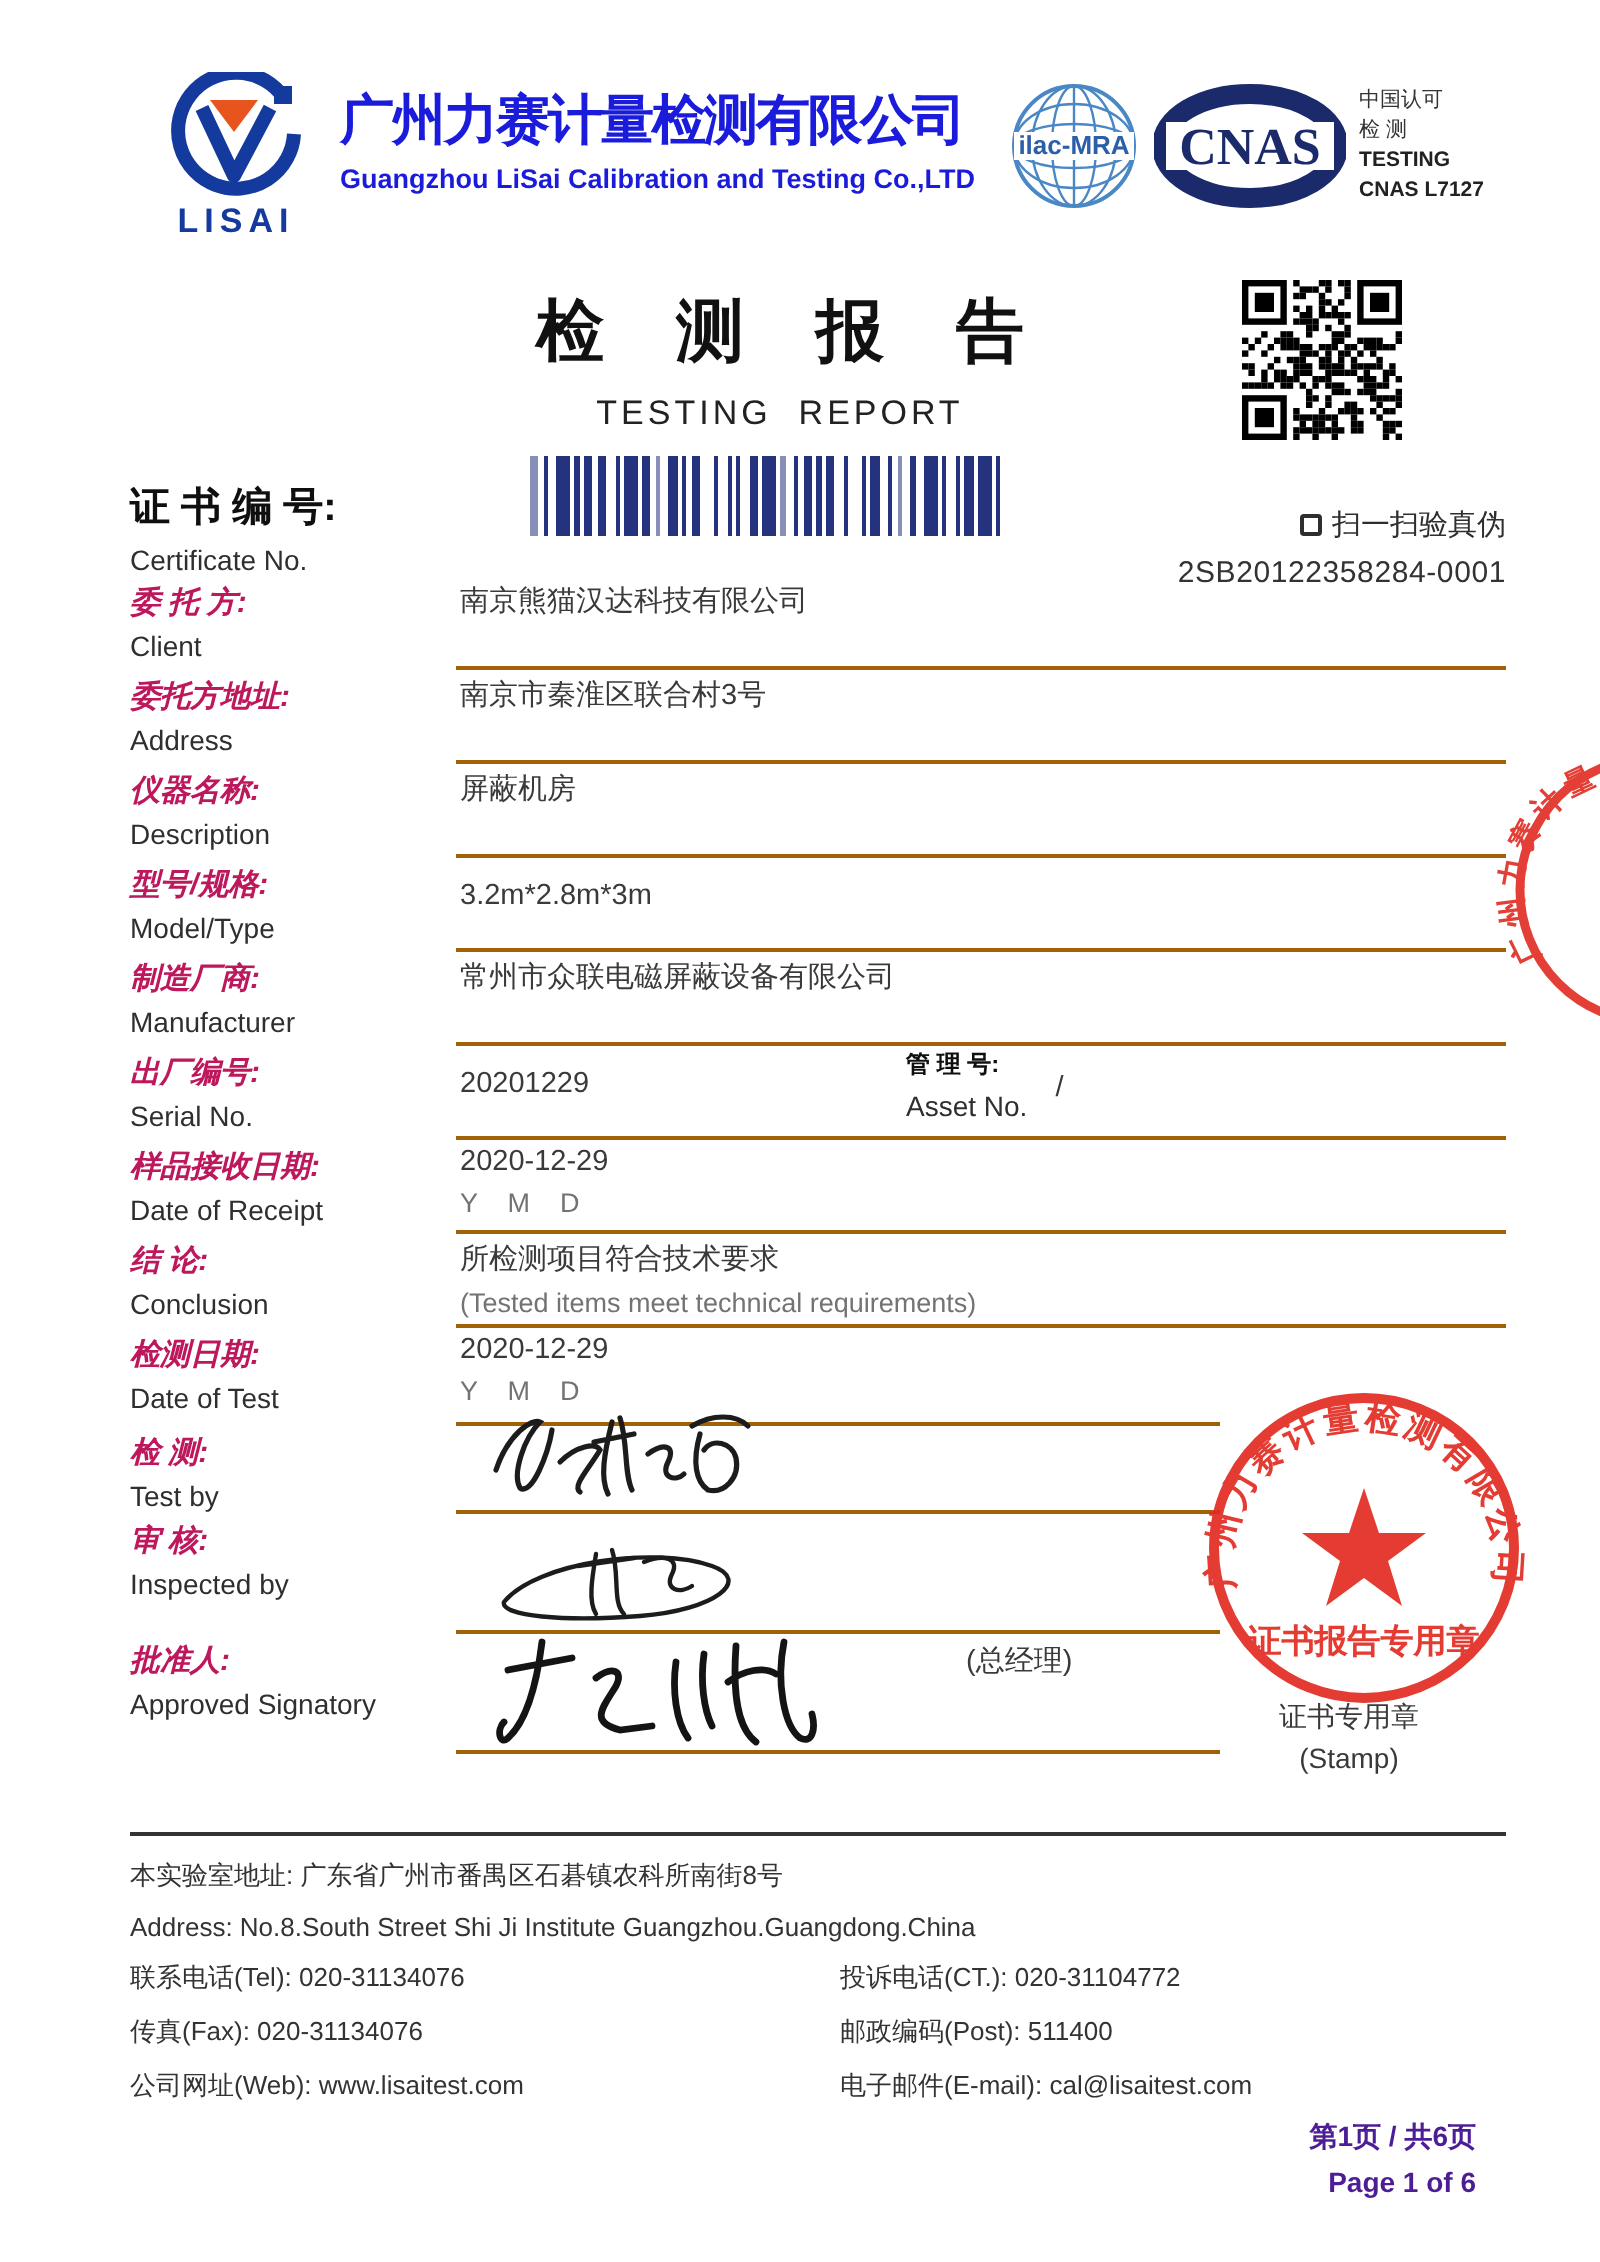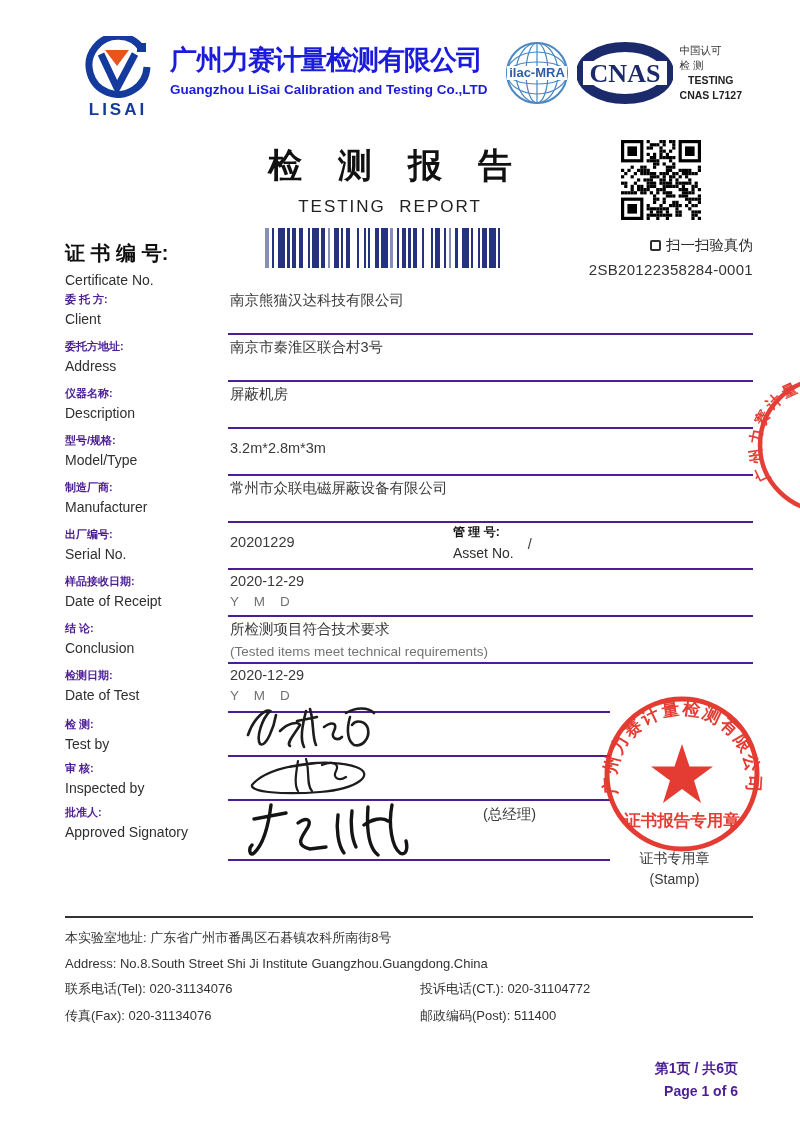--- a/index.html
+++ b/index.html
@@ -11,45 +11,45 @@
   }
   
   .header { position:absolute; top:36px; left:72px; right:58px; height:84px; display:flex; align-items:flex-start; }
   .logo-mark { width:92px; flex:none; text-align:center; }
   .logo-word { font-size:17px; font-weight:bold; color:#143a9e; letter-spacing:3px; margin-top:-2px; }
   .company { margin-left:6px; padding-top:6px; }
   .company-zh { font-size:27px; font-weight:bold; color:#1b1bdc; letter-spacing:-1px; white-space:nowrap; }
   .company-en { font-size:13.5px; font-weight:bold; color:#1b1bdc; margin-top:4px; white-space:nowrap; }
   .badges { margin-left:auto; display:flex; align-items:center; gap:7px; padding-top:4px; }
   .accred { font-size:10.5px; color:#333; line-height:1.45; white-space:nowrap; }
-  .accred .b { font-weight:bold; color:#222;text-align:center; }
+  .accred .b { font-weight:bold; color:#222; }
   
   .titleblock { position:absolute; top:143px; left:130px; width:520px; text-align:center; }
   .title-zh { font-size:34px; font-weight:bold; color:#111; letter-spacing:36px; text-indent:36px; white-space:pre; }
   .title-en { font-size:17px; color:#222; letter-spacing:2px; margin-top:8px; white-space:pre; }
   .qr { position:absolute; top:140px; left:621px; width:80px; height:80px; }
   
   .cert-label { position:absolute; left:65px; top:240px; }
   .lblzh { font-size:20px; font-weight:bold; color:#0f0f0f; white-space:pre; }
   .lblen { font-size:14px; color:#2f2f2f; margin-top:5px; }
   .barcode { position:absolute; left:265px; top:228px; width:240px; height:40px; display:flex; align-items:stretch; }
   .barcode span { display:block; height:100%; background:#25327d; }
   .barcode span.sp { background:transparent; }
   .barcode span.lt { opacity:.55; }
-  .scan-block { position:absolute; right:47px; top:236px; }
+  .scan-block { position:absolute; right:47px; top:253px; }
   .scan-hint { font-size:14.5px; color:#2e2e2e; display:flex; align-items:center; justify-content:flex-end; gap:5px; }
   .scan-icon { width:11px; height:11px; border:2px solid #2e2e2e; border-radius:2px; display:inline-block; }
   .cert-no { font-size:15px; color:#333; margin-top:6px; letter-spacing:.3px; }
   
   .fields { position:absolute; top:288px; left:65px; width:688px; }
   .row { display:flex; height:47px; }
   .row .lbl { width:163px; flex:none; padding-top:4px; }
-  .row .lbl .zh { font-size:11px; font-weight:bold; color:#4c1d95; white-space:pre; }
+  .row .lbl .zh { font-size:15px; font-weight:bold; color:#be185d; white-space:pre;font-style:italic; }
   .row .lbl .en { font-size:14px; color:#2f2f2f; margin-top:4px; }
-  .row .val { flex:1; border-bottom:2px solid #4c1d95; padding:3px 0 0 2px; position:relative; }
+  .row .val { flex:1; border-bottom:2px solid #a16207; padding:3px 0 0 2px; position:relative; }
   .v1 { font-size:14.5px; color:#3a3a3a; }
   .v2 { font-size:13.5px; color:#737373; margin-top:5px; white-space:pre; }
   .row.short .val { flex:none; width:382px; }
   .row.sig { height:44px; }
   .row.sig .val { flex:none; width:382px; }
   .sig-ink { position:absolute; left:12px; bottom:2px; }
   .asset { position:absolute; left:225px; top:1px; display:flex; gap:14px; }
   .asset .ablock .zh { font-size:12px; font-weight:bold; color:#0f0f0f; white-space:pre; }
   .asset .ablock .en { font-size:14px; color:#2f2f2f; margin-top:4px; }
   .asset .aval { font-size:14.5px; color:#3a3a3a; padding-top:12px; }
@@ -544,21 +544,21 @@
             <path d="M40,32 C48,24 58,22 60,26 C54,36 46,44 50,47"></path>
             <path d="M66,12 C62,28 60,40 64,48 M57,22 L77,18 M70,10 C74,22 72,38 76,46"></path>
             <path d="M84,28 C92,22 98,24 94,32 C90,40 98,42 102,38"></path>
             <path d="M110,18 C106,32 108,42 114,46 C122,48 130,40 128,30 C126,22 116,20 112,26"></path>
             <path d="M106,14 C116,8 128,8 134,14"></path>
           </g>
         </svg>
       </div>
     </div>
 
-    <div class="row sig" style="height:44px">
+    <div class="row sig" style="height:60px">
       <div class="lbl">
           <div class="zh">审 核:</div>
           <div class="en">Inspected by</div>
         </div>
       <div class="val">
         <svg class="sig-ink" width="150" height="50" viewBox="0 0 150 50">
           <g fill="none" stroke="#1c1c1c" stroke-width="2.2" stroke-linecap="round">
             <path d="M12,38 C28,18 88,10 116,20 C136,27 118,42 80,45 C42,48 10,45 12,38"></path>
             <path d="M58,14 C56,26 54,38 58,44 M49,20 L77,16 M66,12 C70,24 66,38 72,44"></path>
             <path d="M82,18 C92,14 100,16 96,24 C92,32 100,34 106,30"></path>
@@ -619,20 +619,24 @@
     <div class="fline">本实验室地址: 广东省广州市番禺区石碁镇农科所南街8号</div>
     <div class="fline">Address:  No.8.South Street Shi Ji Institute Guangzhou.Guangdong.China</div>
     <div class="fcols">
       <div class="c1 fline">联系电话(Tel): 020-31134076</div>
       <div class="fline">投诉电话(CT.): 020-31104772</div>
     </div>
     <div class="fcols">
       <div class="c1 fline">传真(Fax): 020-31134076</div>
       <div class="fline">邮政编码(Post): 511400</div>
     </div>
+    <div class="fcols">
+      <div class="c1 fline">公司网址(Web): www.lisaitest.com</div>
+      <div class="fline">电子邮件(E-mail): cal@lisaitest.com</div>
+    </div>
   </div>
 
   <div class="pagenum">
     <div>第1页 / 共6页</div>
     <div>Page 1 of 6</div>
   </div>
 
 </div>
 
 </body></html>

